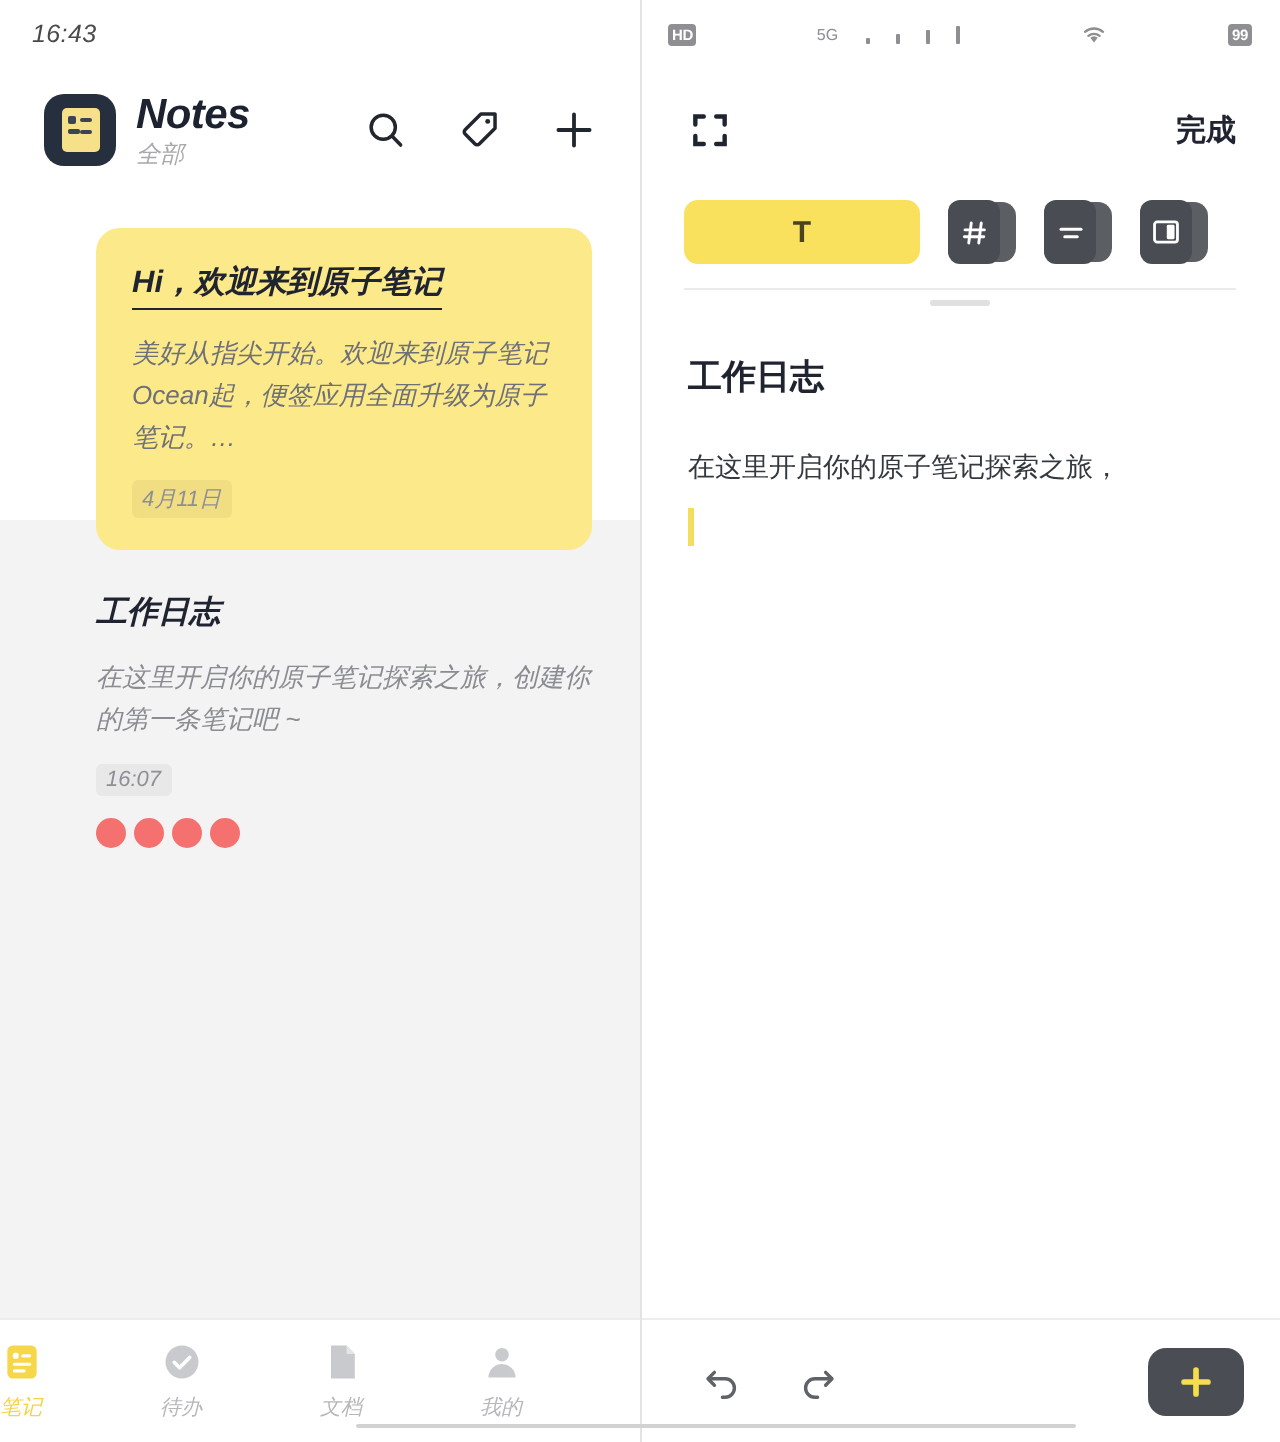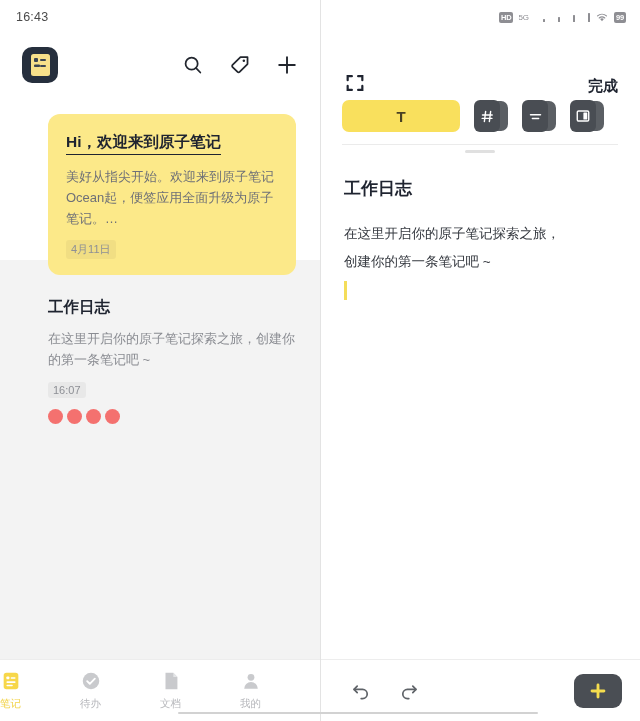--- a/index.html
+++ b/index.html
@@ -9,21 +9,21 @@
     background: #ffffff;
     overflow: hidden;
   }
   .screen { position: relative; width: 640px; height: 721px; display: flex; }
 
   
   .pane-left {
     position: relative;
     width: 320px; height: 721px;
     background: #ffffff;
-    display: flex; flex-direction: column;
+    display: flex; flex-direction: column; font-style: italic;
   }
   .statusbar {
     height: 34px; display: flex; align-items: center;
     padding: 0 16px;
   }
   .status-time {
     font-size: 12.5px; color: #4a4a4a; letter-spacing: .2px;
   }
 
   .app-header {
@@ -109,31 +109,31 @@
   .vdivider {
     position: absolute; left: 320px; top: 0; width: 1px; height: 721px;
     background: #e3e3e3; z-index: 20;
   }
 
   
   .pane-right {
     position: relative; width: 320px; height: 721px;
     background: #ffffff; display: flex; flex-direction: column;
   }
-  .rstatus { height: 34px; display: flex; align-items: center; justify-content: flex-end; padding: 0 14px; gap: 5px; }
+  .rstatus { height: 34px; display: flex; align-items: center; justify-content: space-between; padding: 0 14px; gap: 5px; }
   .sb-chip {
     font-size: 7.5px; color: #ffffff; background: #8e8e93;
     border-radius: 2px; padding: 1px 2px; font-weight: bold; letter-spacing: -.2px;
   }
   .sb-5g { display: flex; align-items: flex-end; gap: 13px; }
   .sb-5g .lbl { font-size: 8px; color: #8e8e93; margin-right: 1px; }
   .bar { width: 2px; background: #8e8e93; border-radius: .5px; }
 
   .editor-header {
-    height: 62px; display: flex; align-items: flex-end; padding: 0 22px 0 22px;
+    height: 62px; display: flex; align-items: center; padding: 0 22px 0 22px;
   }
   .done-btn {
     margin-left: auto; font-size: 15px; font-weight: bold; color: #1f2430;
     cursor: pointer;
   }
 
   .format-bar {
     display: flex; align-items: center; padding: 4px 22px 0 22px; gap: 14px;
   }
   .fmt-t {
@@ -199,20 +199,24 @@
 
   <div class="pane-left">
 
     <div class="statusbar">
       <span class="status-time">16:43</span>
     </div>
 
     <div class="app-header">
       <div class="app-logo">
         <div class="sheet"></div>
+      </div>
+      <div class="app-title-wrap">
+        <div class="app-title">Notes</div>
+        <div class="app-sub">全部</div>
       </div>
       <div class="header-actions">
         <div class="hicon">
           <svg width="22" height="22" viewBox="0 0 24 24" fill="none" stroke="#22262e" stroke-width="1.9" stroke-linecap="round">
             <circle cx="10.5" cy="10.5" r="6.6"></circle>
               <line x1="15.4" y1="15.4" x2="20" y2="20.2"></line>
           </svg>
         </div>
         <div class="hicon">
           <svg width="22" height="22" viewBox="0 0 24 24" fill="none" stroke="#22262e" stroke-width="1.9" stroke-linejoin="round">
@@ -359,21 +363,20 @@
       </div>
     </div>
 
     <div class="divider-line"></div>
     <div class="scroll-pill"></div>
 
     <div class="editor-body">
       <div class="ed-title">工作日志</div>
       <div class="ed-para">
         <div>在这里开启你的原子笔记探索之旅，</div>
-        <div>创建你的第一条笔记吧 ~</div>
       </div>
       <div class="caret"></div>
     </div>
 
     <div class="editor-footer">
       <div class="foot-icon">
         <svg width="24" height="24" viewBox="0 0 24 24" fill="none" stroke="#5f6368" stroke-width="1.7" stroke-linecap="round" stroke-linejoin="round">
           <path d="M8.2 7.2L5 10.4l3.2 3.2"></path>
           <path d="M5.3 10.4h8.3a4.6 4.6 0 0 1 0 9.2h-1.4"></path>
         </svg>

